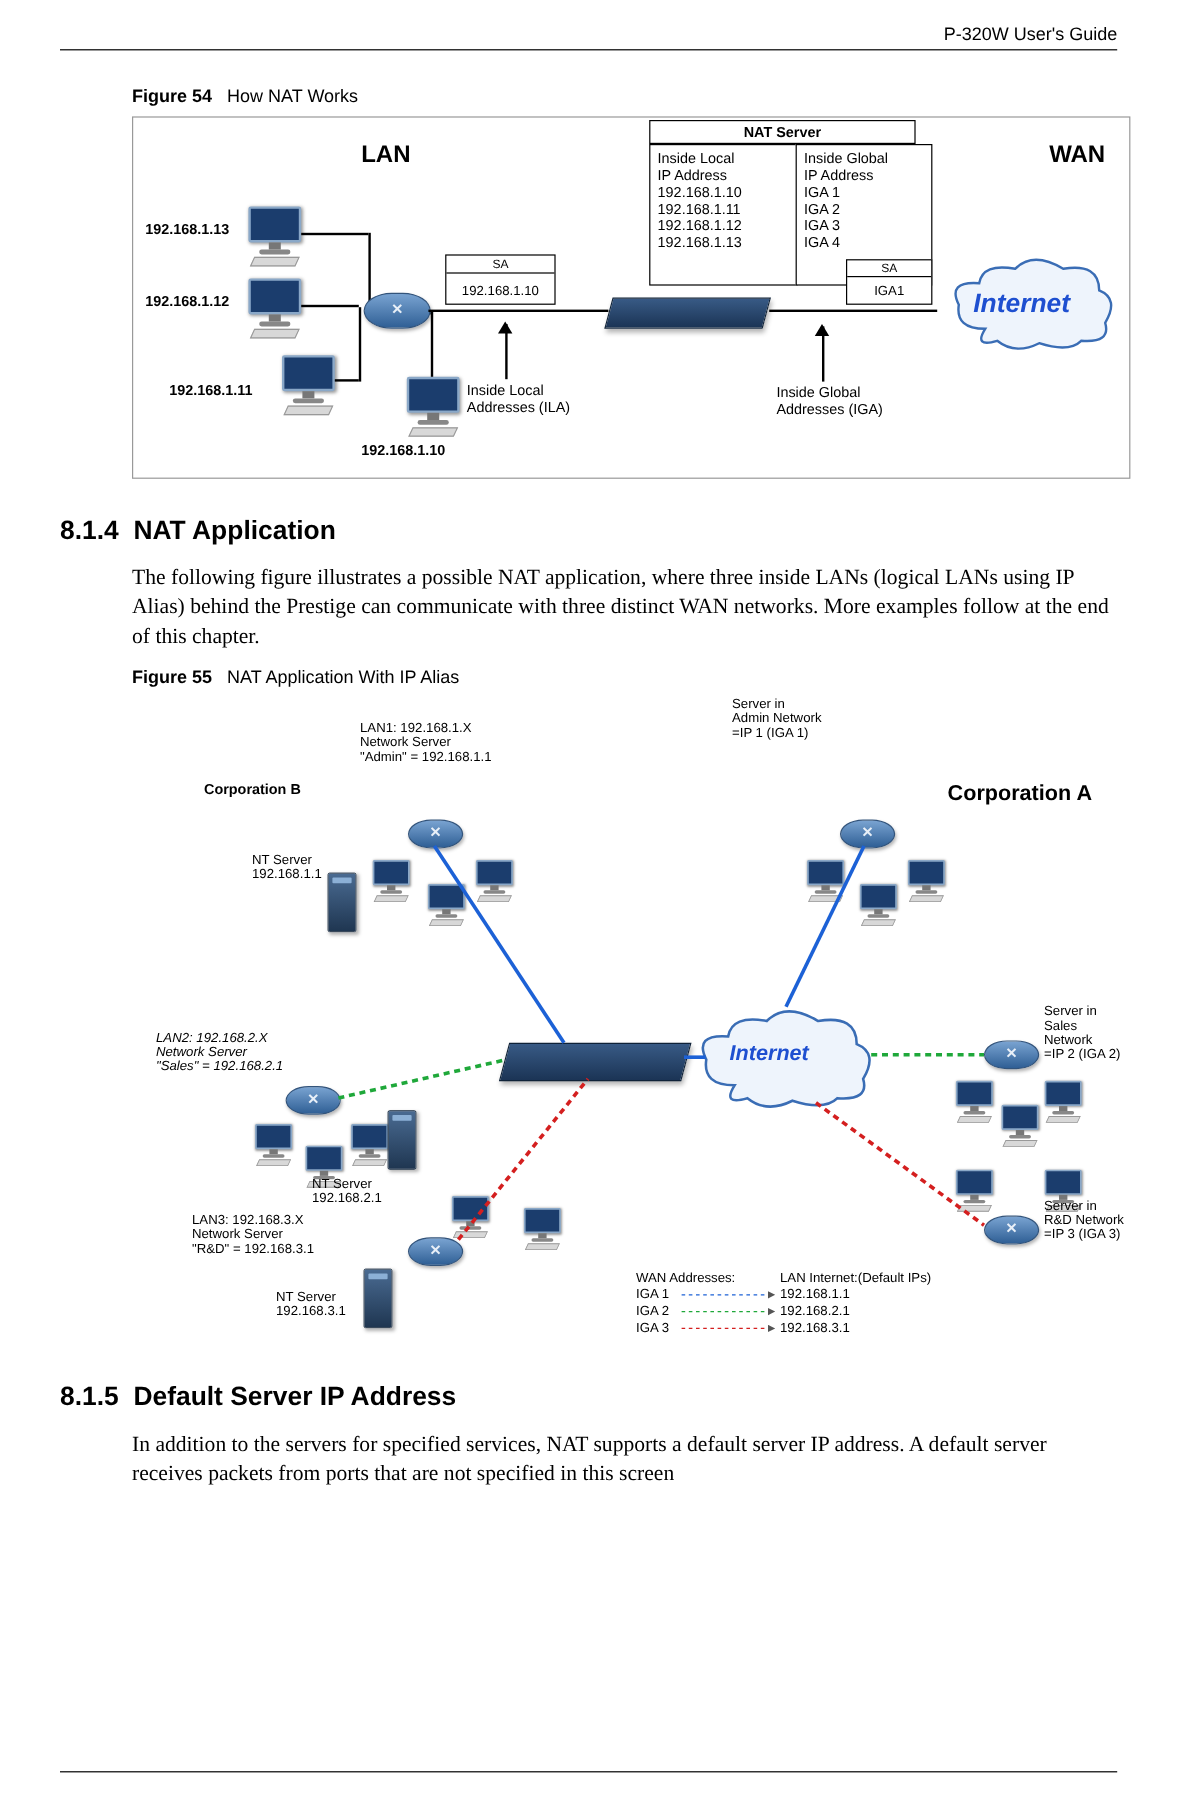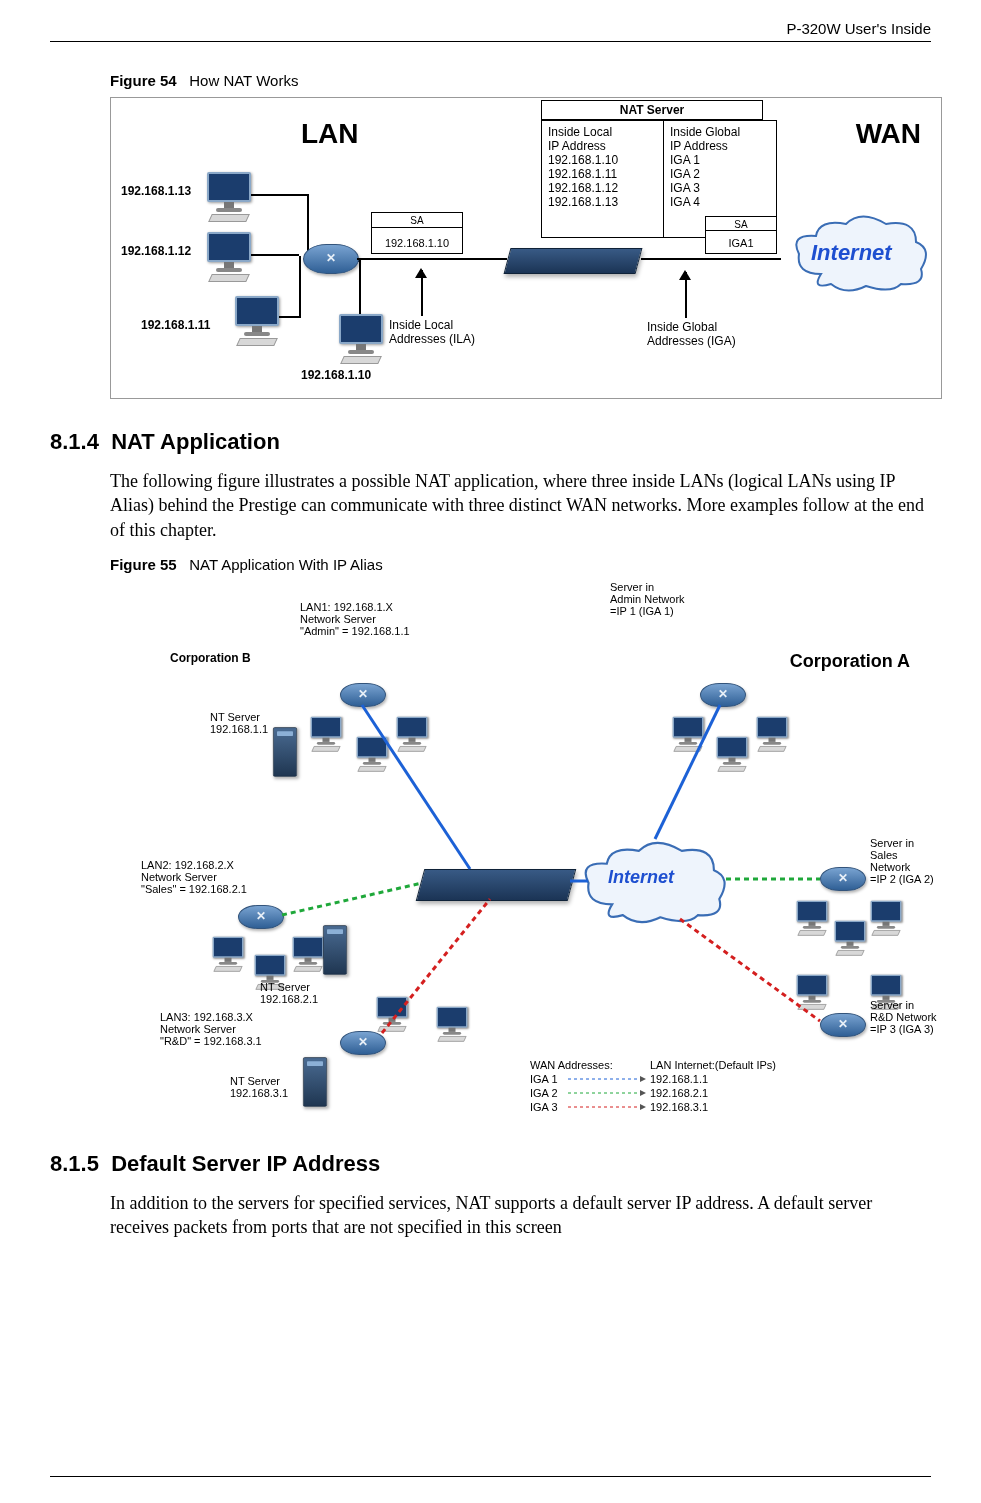--- a/index.html
+++ b/index.html
@@ -56,21 +56,21 @@
   
   .fig54 {
     position: relative;
     width: 830px;
     height: 300px;
     border: 1px solid #999;
     background: #fff;
     margin-bottom: 8px;
   }
   .lbl { position: absolute; font-family: Arial, sans-serif; font-size: 12px; color: #000; }
-  .lbl.big { font-size: 28px; font-weight: bold; }
+  .lbl.big { font-size: 20px; font-weight: bold; }
   .lbl.blue-internet { color: #1e4fd0; font-size: 22px; font-weight: bold; font-style: italic; }
   .monitor {
     position: absolute; width: 44px; height: 38px;
   }
   .monitor .screen {
     width: 40px; height: 26px; background: #1b3d6d;
     border: 2px solid #8aa8c8; border-radius: 2px;
     box-shadow: 1px 1px 3px rgba(0,0,0,0.4);
   }
   .monitor .stand { width: 10px; height: 6px; background:#777; margin: 0 auto; }
@@ -140,21 +140,21 @@
   .footer-row {
     display:flex; justify-content:space-between;
     font-family: Arial, Helvetica, sans-serif; font-size: 15px;
   }
   .tiny { font-size: 11px; }
 </style>
 </head>
 <body>
 
 <div class="page">
-  <div class="header-right">P-320W User's Inside</div>
+  <div class="header-right">P-320W User's Guide</div>
   <hr class="top-rule">
 
   <div class="content">
 
     <p class="fig-caption">
       <b>Figure 54</b>&nbsp;&nbsp;
       <span>How NAT Works</span>
     </p>
 
     <div class="fig54">
@@ -363,21 +363,21 @@
       <div class="monitor" style="left:754px; top:388px; transform:scale(0.7);">
           <div class="screen"></div>
           <div class="stand"></div>
           <div class="base"></div>
           <div class="kb"></div>
         </div>
       <div class="lbl tiny" style="left:760px; top:418px; white-space:pre-line;">Server in
 R&amp;D Network
 =IP 3 (IGA 3)</div>
 
-      <div class="lbl tiny" style="left:31px; top:278px; white-space:pre-line;">LAN2: 192.168.2.X
+      <div class="lbl tiny" style="left:20px; top:278px; white-space:pre-line;font-style:italic;">LAN2: 192.168.2.X
 Network Server
 "Sales" = 192.168.2.1</div>
       <div class="router" style="left:128px; top:324px; width:44px;height:22px;"></div>
       <div class="monitor" style="left:96px; top:350px; transform:scale(0.7);">
           <div class="screen"></div>
           <div class="stand"></div>
           <div class="base"></div>
           <div class="kb"></div>
         </div>
       <div class="monitor" style="left:176px; top:350px; transform:scale(0.7);">

